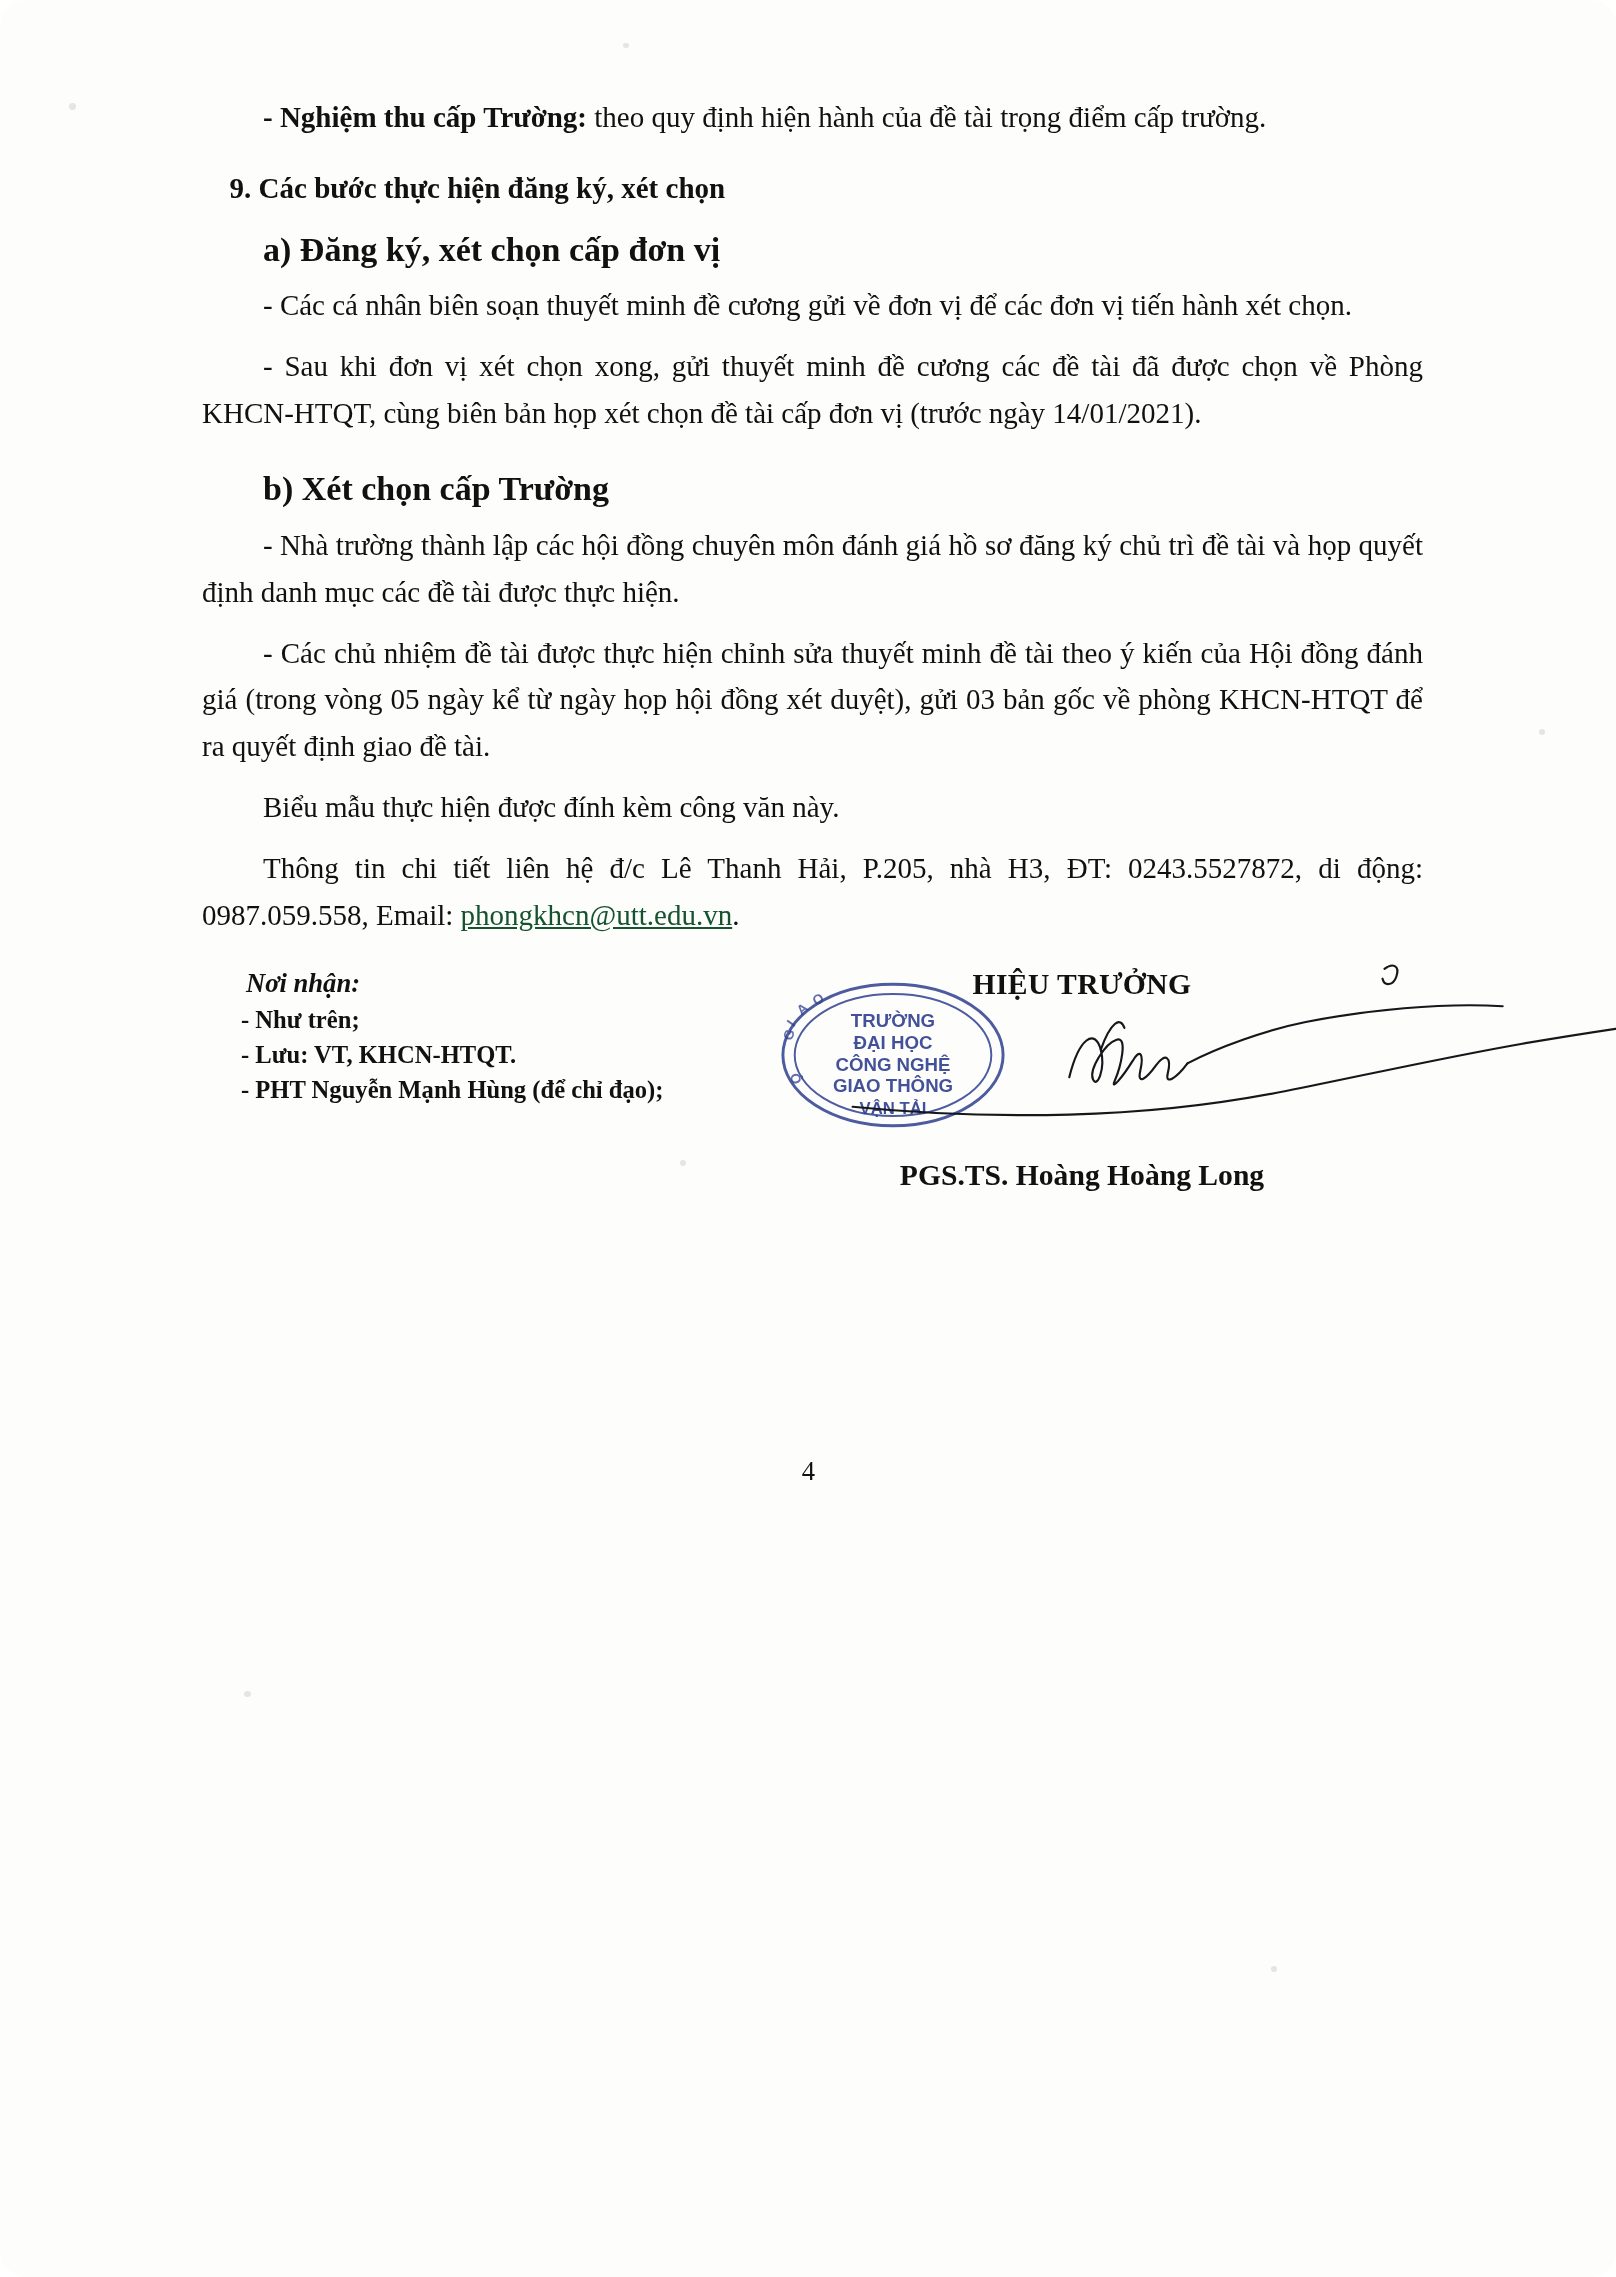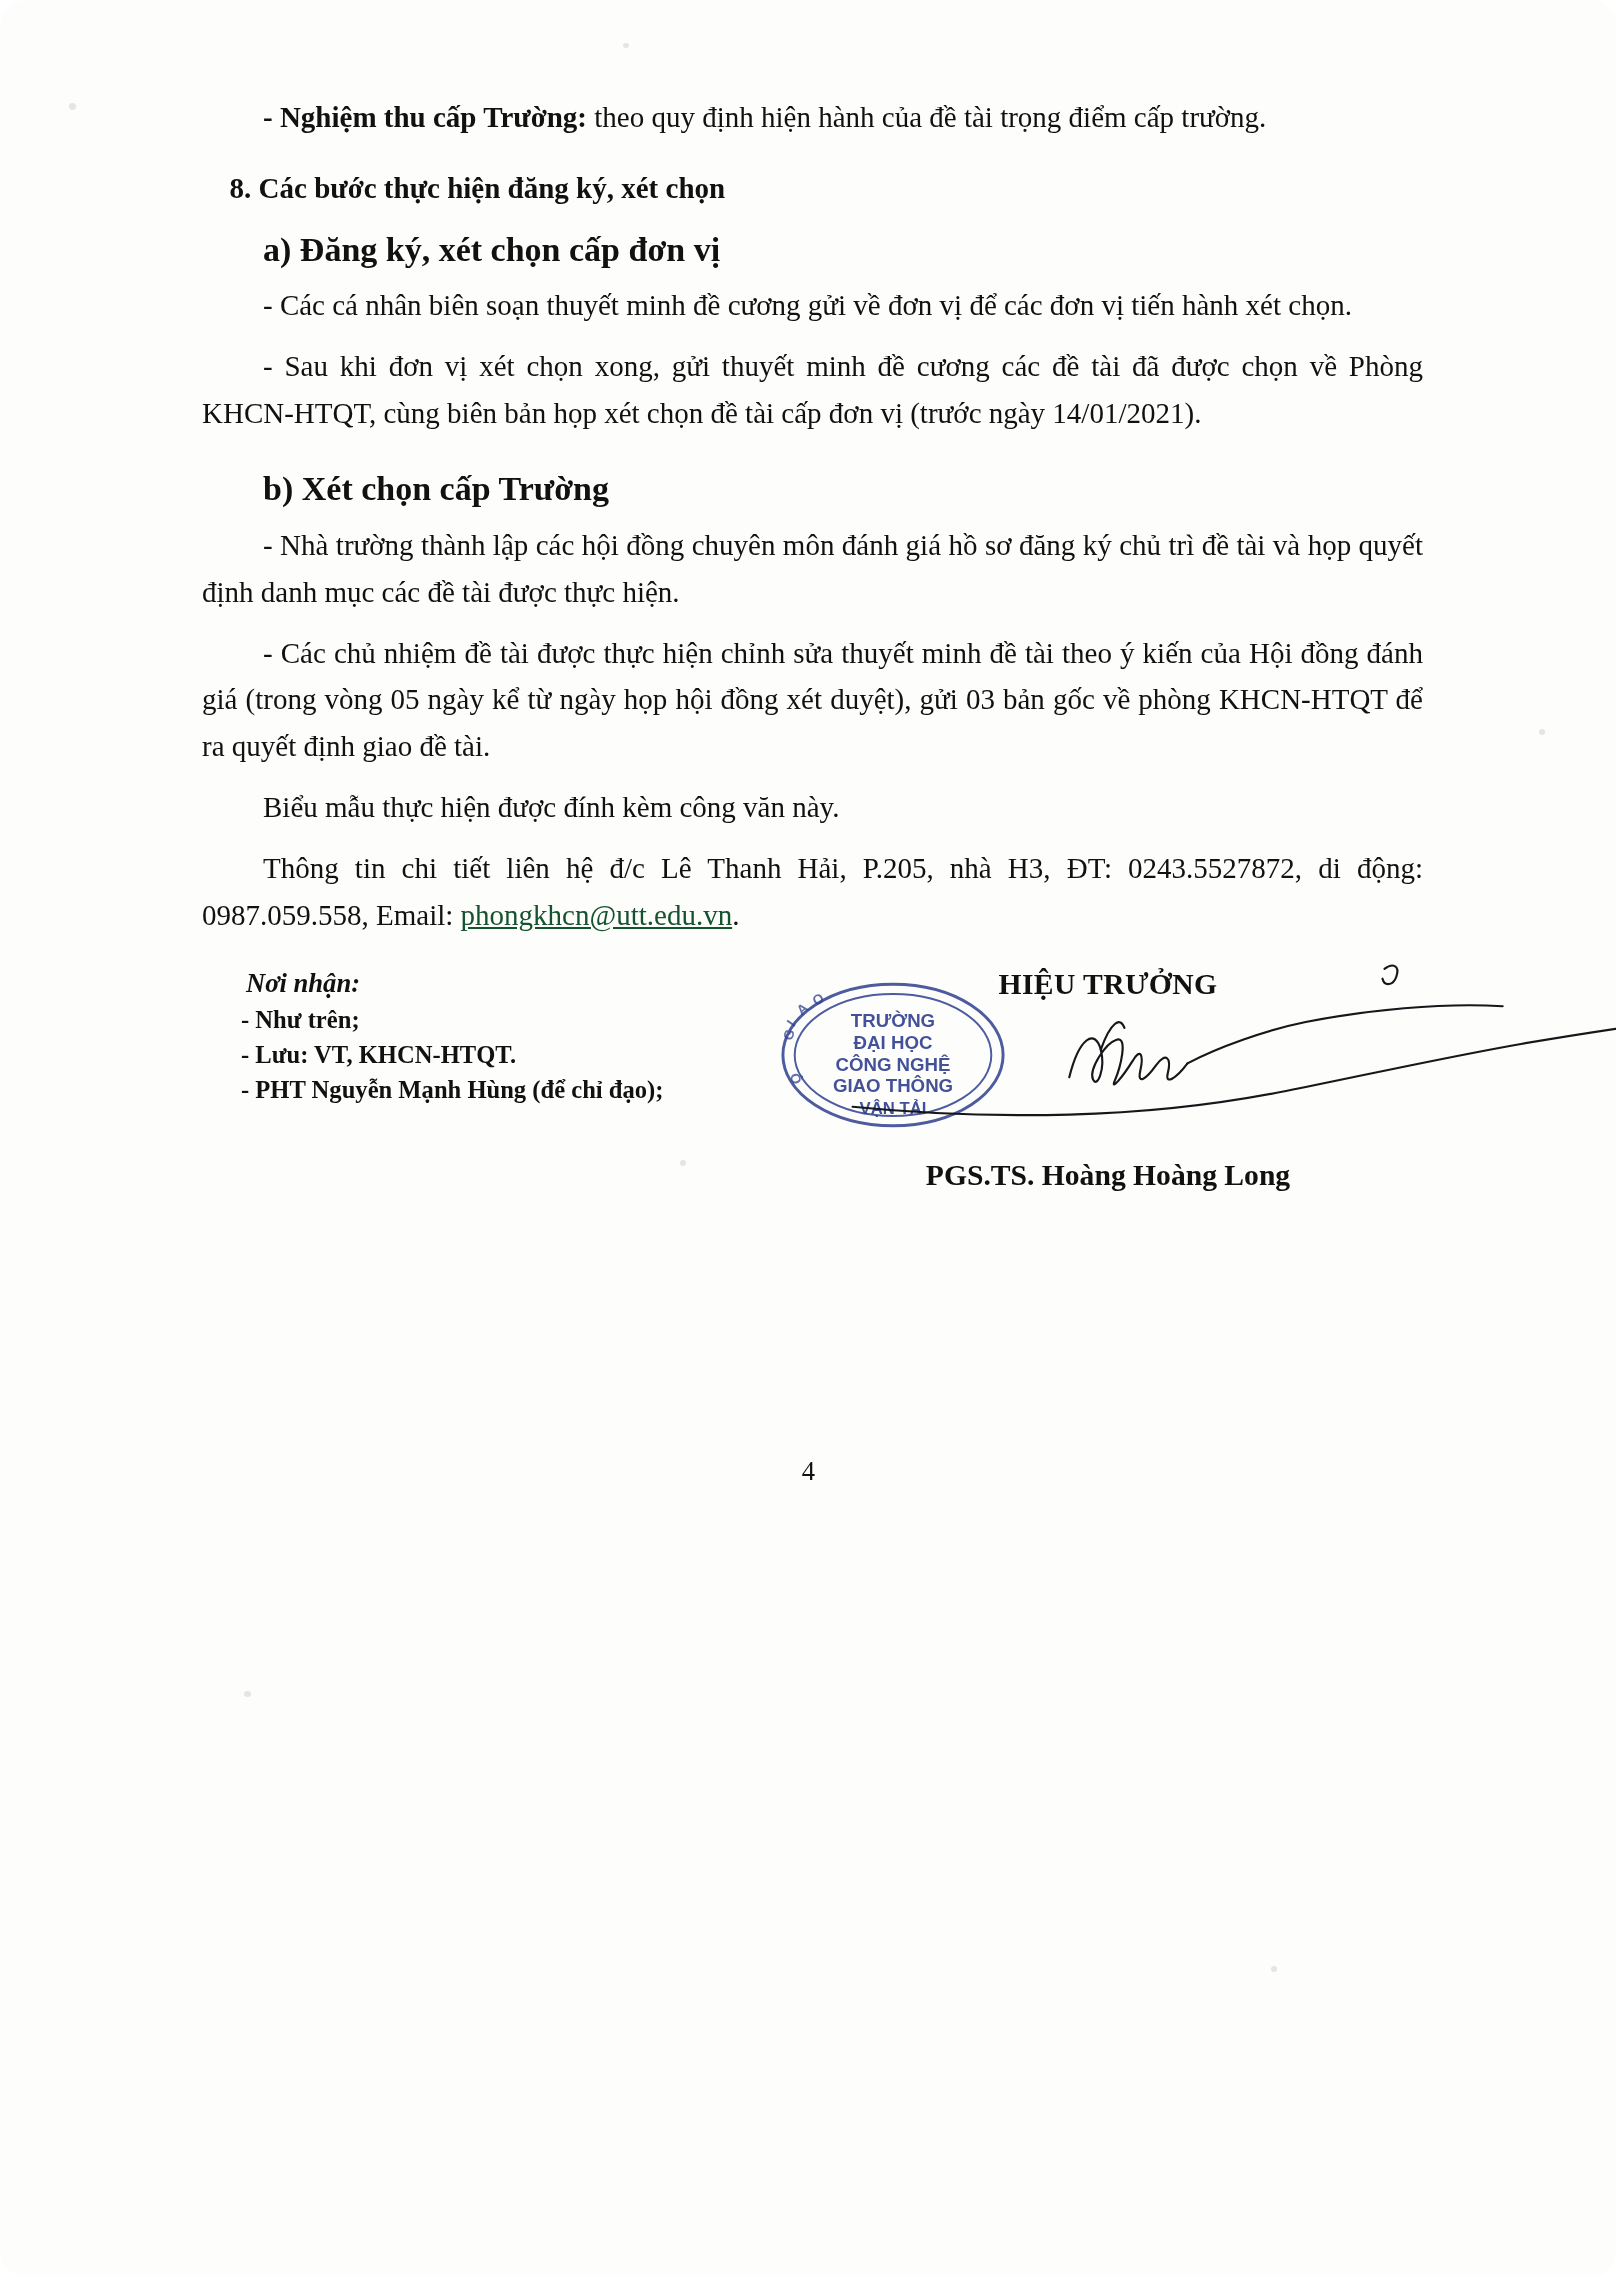--- a/index.html
+++ b/index.html
@@ -85,21 +85,21 @@
     margin: 0;
     padding: 0 0 0 39px;
   }
   .recipients li {
     font-size: 24.6px;
     line-height: 1.42;
     font-weight: bold;
   }
   .signer {
     position: absolute;
-    left: 630px;
+    left: 604px;
     top: 0;
     width: 552px;
     text-align: center;
   }
   .signer .role {
     font-weight: bold;
     font-size: 29.6px;
     letter-spacing: 0.4px;
   }
   .signer .name {
@@ -155,21 +155,21 @@
     <div class="spot" style="left:680px; top:1160px; width:5.9px; height:5.9px;"></div>
     <div class="spot" style="left:1271px; top:1966px; width:5.9px; height:5.9px;"></div>
   </div>
 
   <div class="content">
 
     <p class="indent"><span class="bold">- Nghiệm thu cấp Trường:</span><span> theo quy định hiện hành của đề tài trọng điểm cấp trường.</span></p>
 
     <div class="spacer-sm"></div>
 
-    <p class="heading" style="text-indent:27.6px;">8. Các bước thực hiện đăng ký, xét chọn</p>
+    <p class="heading" style="text-indent:27.6px;">9. Các bước thực hiện đăng ký, xét chọn</p>
 
     <p class="sub-heading">a) Đăng ký, xét chọn cấp đơn vị</p>
 
     <p class="indent">- Các cá nhân biên soạn thuyết minh đề cương gửi về đơn vị để các đơn vị tiến hành xét chọn.</p>
 
     <div class="spacer-sm"></div>
 
     <p class="indent">- Sau khi đơn vị xét chọn xong, gửi thuyết minh đề cương các đề tài đã được chọn về Phòng KHCN-HTQT, cùng biên bản họp xét chọn đề tài cấp đơn vị (trước ngày 14/01/2021).</p>
 
     <div class="spacer-sm"></div>

